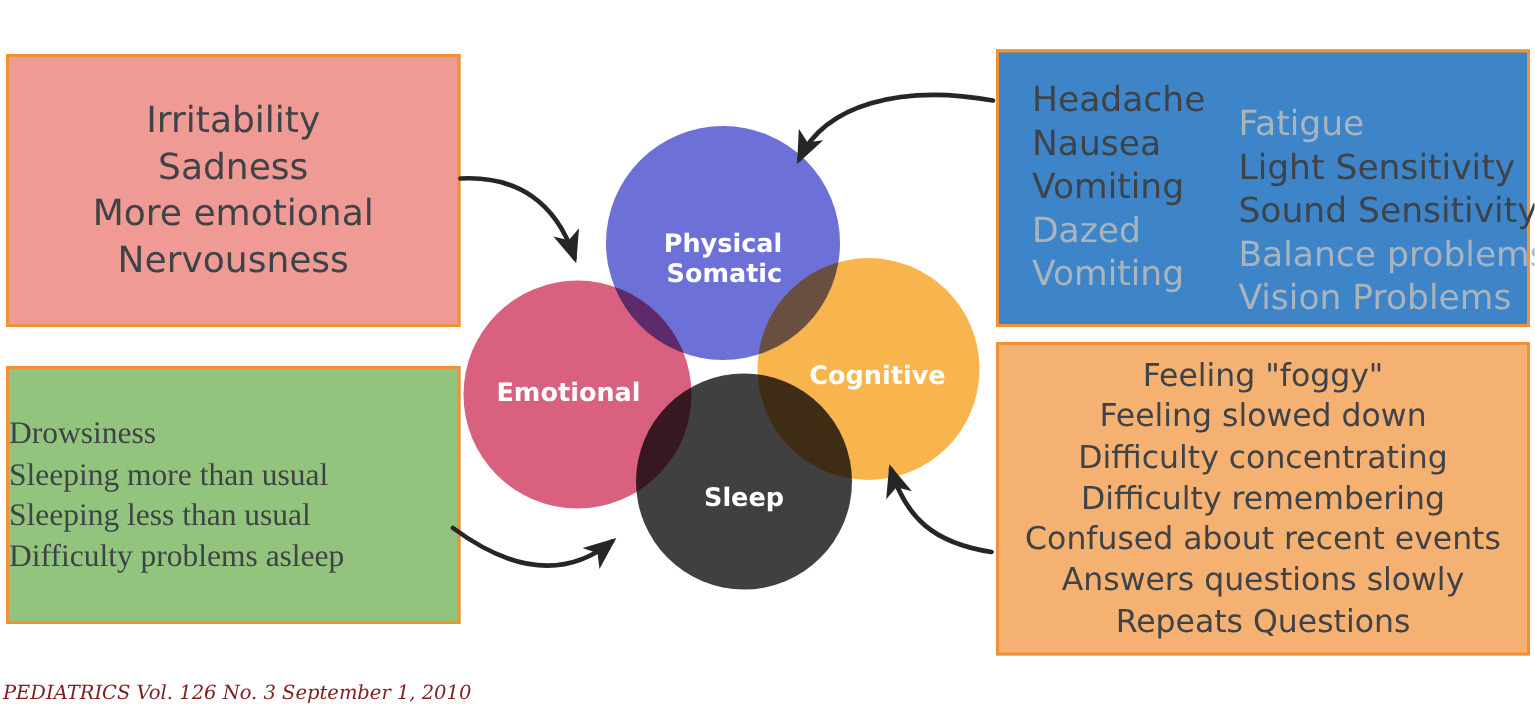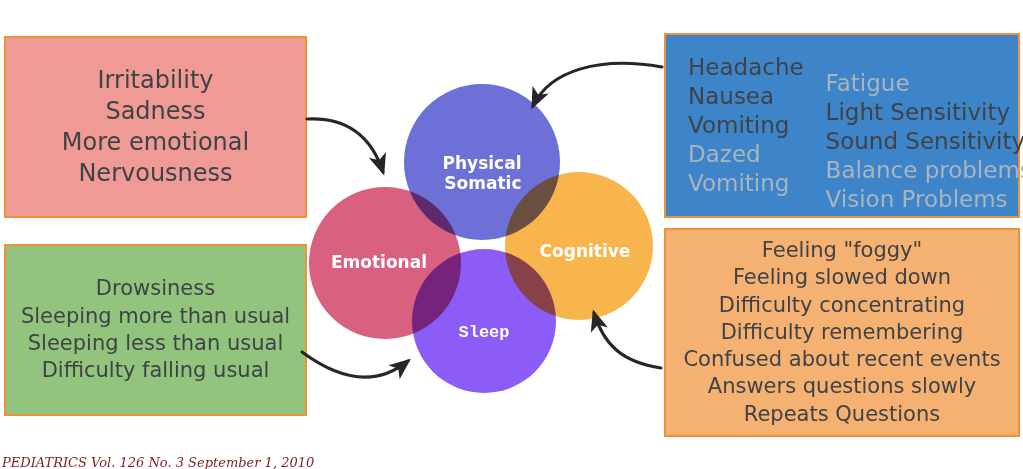--- a/index.html
+++ b/index.html
@@ -30,21 +30,22 @@
   #box-emotional{
     left:4px;top:36px;width:303px;height:182px;
     background:#ef9a95;
     font-size:24px;
     align-items:center;
   }
   #box-sleep{
     left:4px;top:244px;width:303px;height:172px;
     background:#92c47d;
     font-size:21px;
-    align-items:center;
+    align-items:flex-start;
+    font-family:Liberation Serif, serif;
   }
   #box-physical{
     left:664px;top:33px;width:356px;height:185px;
     background:#3d85c8;
     font-size:23px;
     flex-direction:row;
     justify-content:flex-start;
     align-items:flex-start;
     padding:18px 3px 0 22px;
     gap:22px;
@@ -71,21 +72,21 @@
     color:#ffffff;
     font-size:17px;
     font-weight:bold;
     text-align:right;
     line-height:1.15;
     mix-blend-mode:multiply;
   }
   #circle-physical{left:404px;top:84px;width:156px;height:156px;background:#6d70d6;}
   #circle-emotional{left:309px;top:187px;width:152px;height:152px;background:#d9607f;}
   #circle-cognitive{left:505px;top:172px;width:148px;height:148px;background:#f8b44d;}
-  #circle-sleep{left:412px;top:249px;width:144px;height:144px;background:#8b5cf6;font-family:Liberation Mono, monospace;}
+  #circle-sleep{left:424px;top:249px;width:144px;height:144px;background:#404040;}
   #circle-physical span{position:relative;top:6px;}
   #circle-emotional span{position:relative;left:-6px;}
   #circle-cognitive span{position:relative;top:6px;left:6px;}
   #circle-sleep span{position:relative;top:12px;}
 
   
   #arrows{position:absolute;left:0;top:0;width:1023px;height:469px;z-index:6;pointer-events:none;}
 
   
   #caption{
@@ -137,21 +138,21 @@
     <div class="line">Irritability</div>
     <div class="line">Sadness</div>
     <div class="line">More emotional</div>
     <div class="line">Nervousness</div>
   </div>
 
   <div class="box" id="box-sleep">
     <div class="line">Drowsiness</div>
     <div class="line">Sleeping more than usual</div>
     <div class="line">Sleeping less than usual</div>
-    <div class="line">Difficulty falling usual</div>
+    <div class="line">Difficulty problems asleep</div>
   </div>
 
   <div class="box" id="box-physical">
     <div class="col c1">
       <div class="line t-dark">Headache</div>
       <div class="line t-dark">Nausea</div>
       <div class="line t-dark">Vomiting</div>
       <div class="line t-light">Dazed</div>
       <div class="line t-light">Vomiting</div>
     </div>

